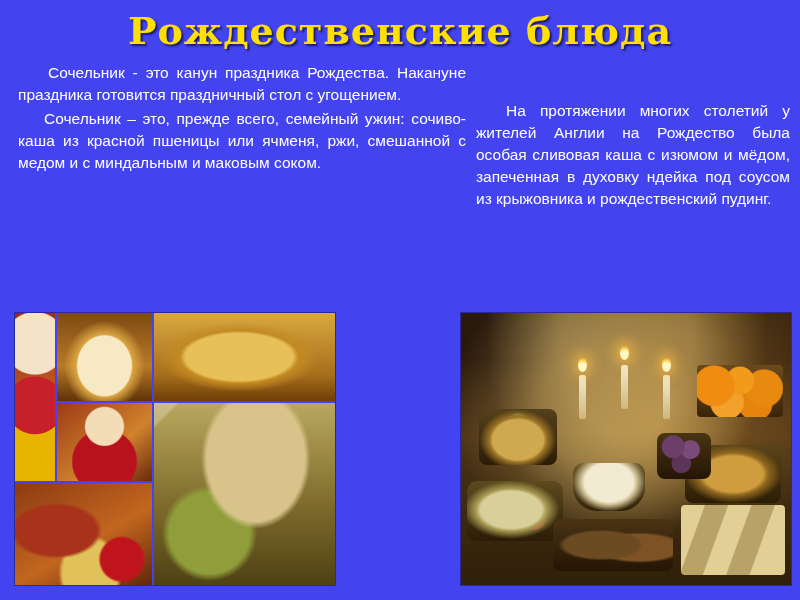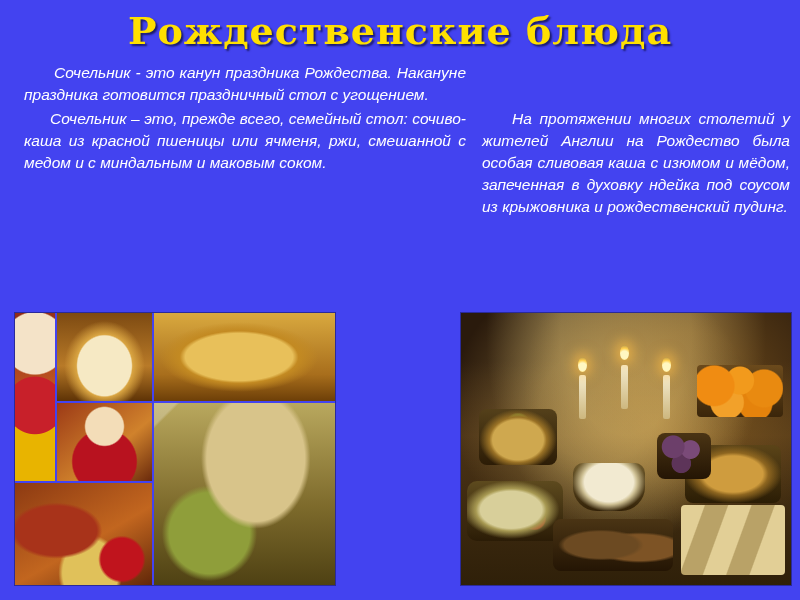--- a/index.html
+++ b/index.html
@@ -38,32 +38,31 @@
     left: 14px;
     top: 62px;
     width: 452px;
     color: #FFFFFF;
     font-size: 15.5px;
     line-height: 1.42;
   }
   .col-right {
     position: absolute;
     left: 472px;
-    top: 108px;
+    top: 100px;
     width: 318px;
     color: #FFFFFF;
     font-size: 15.5px;
     line-height: 1.42;
     text-align: justify;
   }
   .para {
-    margin: 0 0 2px 10px;
+    margin: 0 0 2px 4px;
     text-indent: 26px;
     text-align: justify;
-    font-style: italic;
   }
   .para.first {
     text-indent: 30px;
   }
   
   .collage-left {
     position: absolute;
     left: 14px;
     top: 312px;
     width: 320px;
@@ -240,21 +239,21 @@
 </style>
 </head>
 <body>
 
 <div class="slide">
 
   <div class="title">Рождественские  блюда</div>
 
   <div class="col-left">
     <p class="para first">Сочельник -  это канун праздника Рождества. Накануне праздника готовится праздничный стол с угощением.</p>
-    <p class="para">Сочельник – это, прежде всего, семейный стол: сочиво-каша из красной пшеницы или ячменя, ржи, смешанной с медом и с миндальным и маковым соком.</p>
+    <p class="para">Сочельник – это, прежде всего, семейный ужин: сочиво-каша из красной пшеницы или ячменя, ржи, смешанной с медом и с миндальным и маковым соком.</p>
   </div>
 
   <div class="col-right">
     <p class="para first">На протяжении многих столетий у жителей Англии на Рождество была особая сливовая каша с изюмом и мёдом, запеченная в духовку ндейка под соусом из крыжовника и рождественский пудинг.</p>
   </div>
 
   <div class="collage-left">
     <div class="ph ph-matry"></div>
     <div class="ph ph-kutya"></div>
     <div class="ph ph-pancakes"></div>

